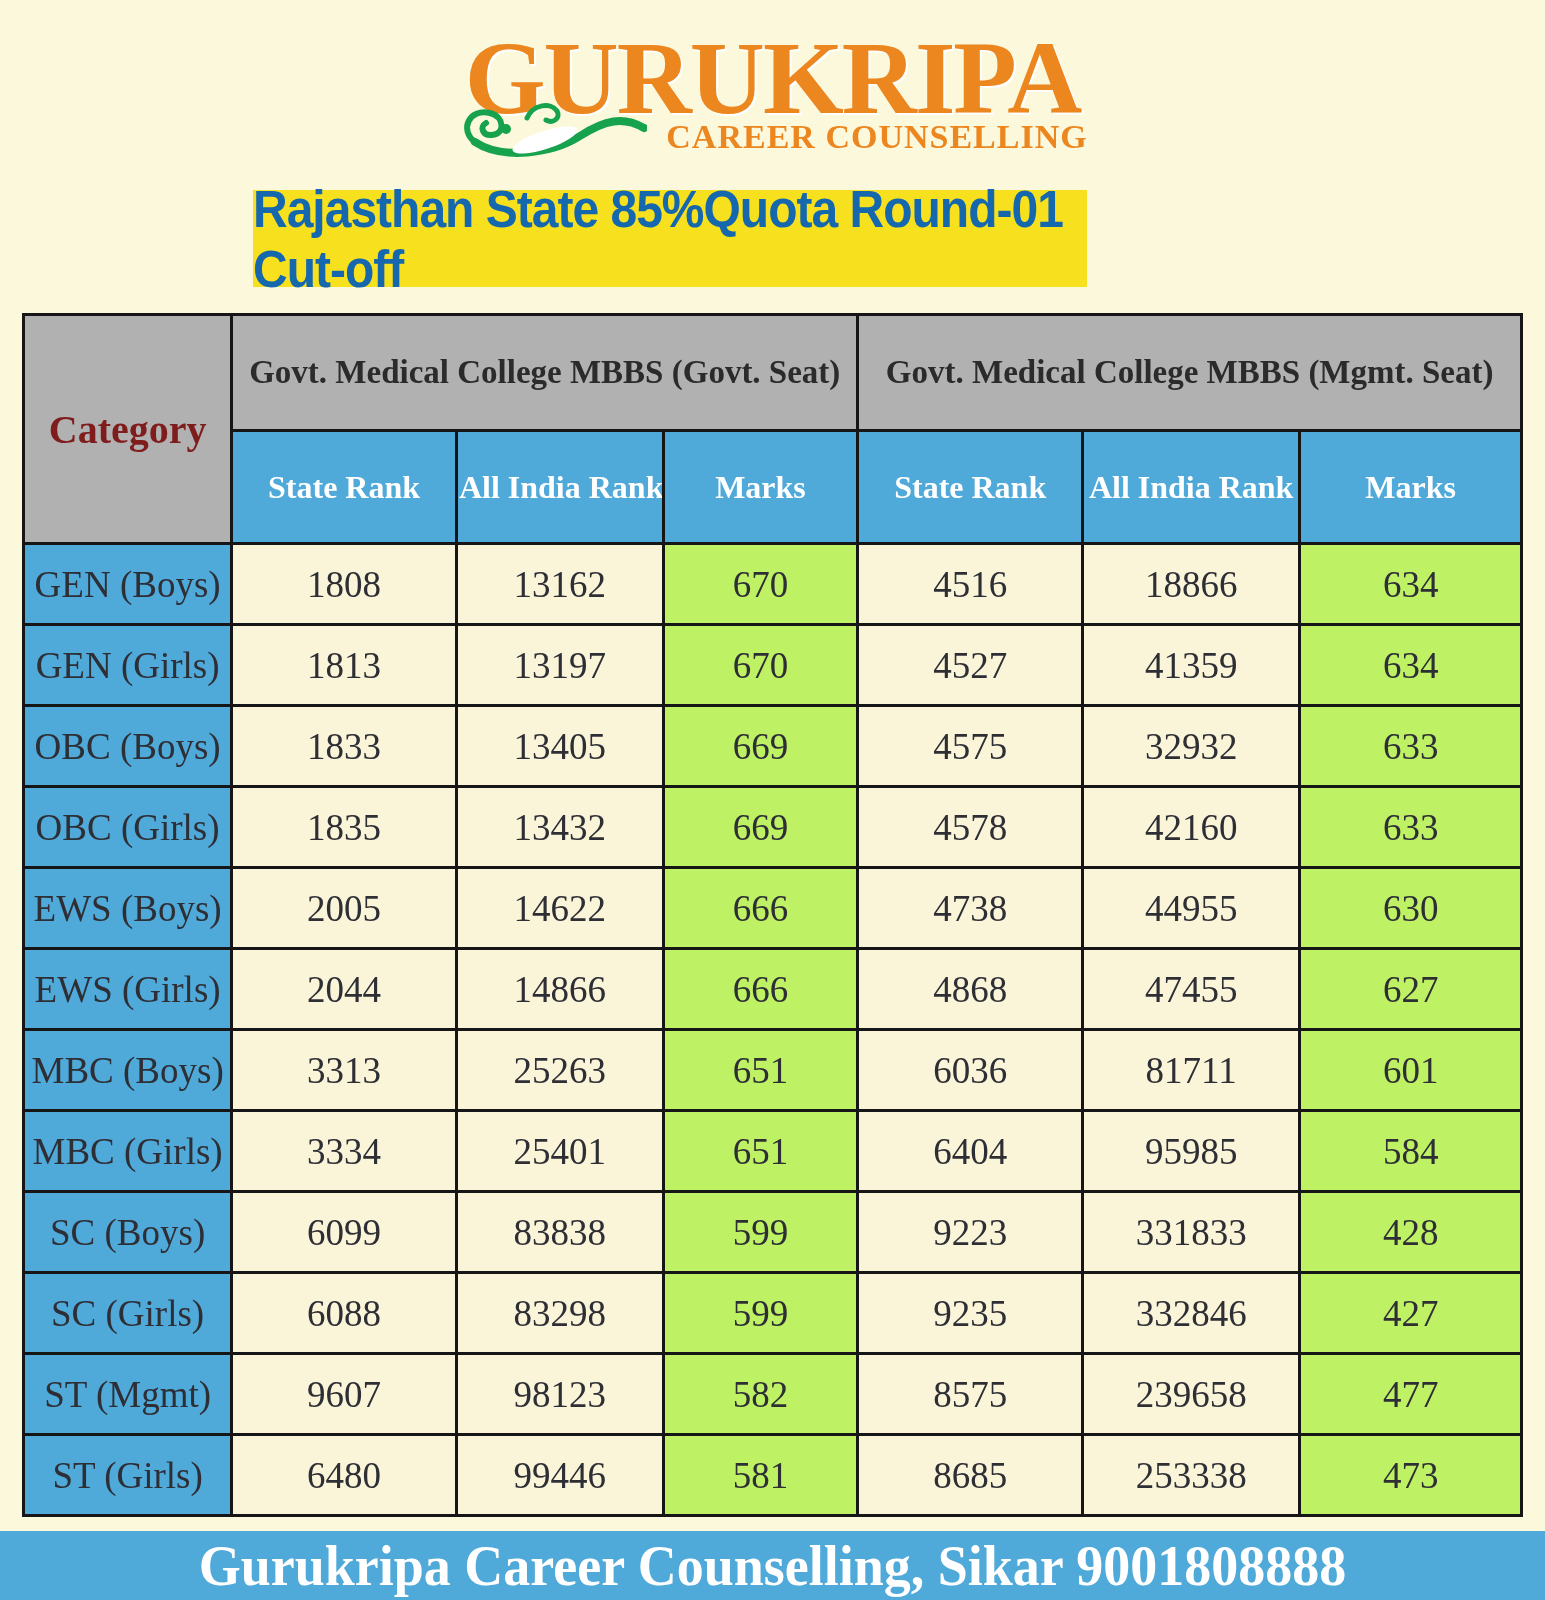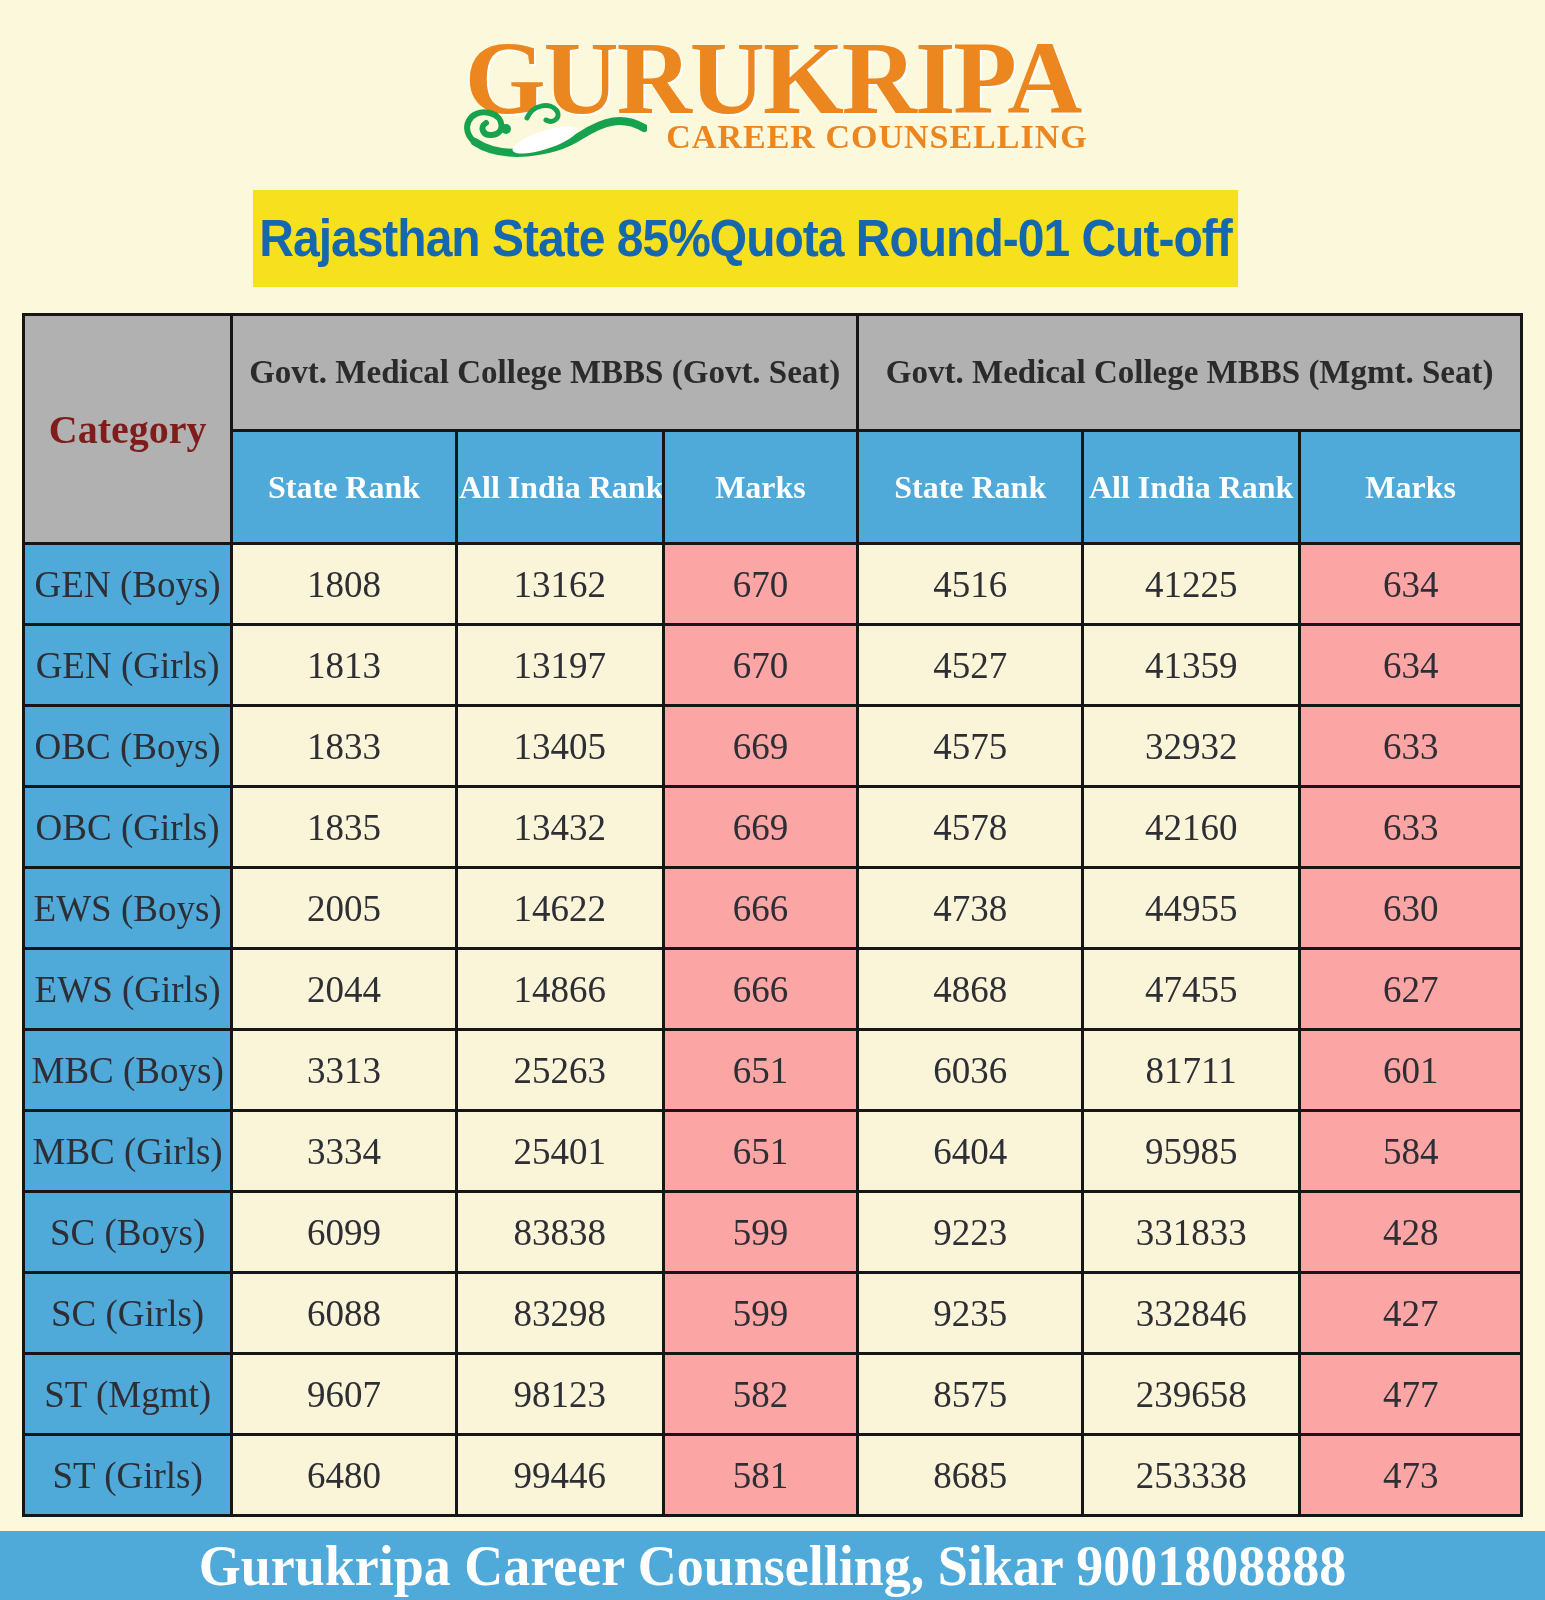--- a/index.html
+++ b/index.html
@@ -24,21 +24,21 @@
     margin-top: -34px; gap: 19px; position: relative;
   }
   .tagline {
     font-family: "Liberation Serif", serif;
     font-size: 34px; font-weight: bold; color: #EC861F;
     letter-spacing: 1px; padding-bottom: 6px;
   }
 
   
   .banner {
-    position: absolute; top: 190px; left: 253px; width: 985px; height: 97px;
+    position: absolute; top: 190px; left: 253px; width: 834px; height: 97px;
     background: #F7E01E;
     display: flex; align-items: center; justify-content: center;
   }
   .banner-title {
     font-family: "Liberation Sans", sans-serif;
     font-size: 48px; font-weight: bold; color: #1568AE;
     letter-spacing: -1px; transform: scaleY(1.08);
   }
 
   
@@ -60,21 +60,21 @@
     font-size: 33px; font-weight: bold; height: 111px;
   }
   .sub-head {
     background: #4FA9D9; color: #ffffff;
     font-size: 32px; font-weight: bold; height: 108px;
   }
   table.cutoff tbody tr { height: 81px; }
   table.cutoff tbody td { font-size: 37px; color: #2E2E35; }
   td.cat-cell   { background: #4FA9D9; color: #1D2835; font-size: 33px; }
   td.cream-cell { background: #FAF5D9; }
-  td.blue-cell  { background: #fca5a5; }
+  td.blue-cell  { background: #bef264; }
 
   
   .footer {
     position: absolute; left: 0; bottom: 0; width: 100%; height: 69px;
     background: #4FA9D9;
     display: flex; align-items: center; justify-content: center;
   }
   .footer-text {
     font-family: "Liberation Serif", serif;
     font-size: 54px; font-weight: bold; color: #ffffff;
@@ -132,21 +132,21 @@
       <th class="sub-head">Marks</th>
     </tr>
   </thead>
   <tbody>
       <tr>
         <td class="cat-cell">GEN (Boys)</td>
         <td class="cream-cell">1808</td>
         <td class="cream-cell">13162</td>
         <td class="blue-cell">670</td>
         <td class="cream-cell">4516</td>
-        <td class="cream-cell">41225</td>
+        <td class="cream-cell">18866</td>
         <td class="blue-cell">634</td>
       </tr>
       <tr>
         <td class="cat-cell">GEN (Girls)</td>
         <td class="cream-cell">1813</td>
         <td class="cream-cell">13197</td>
         <td class="blue-cell">670</td>
         <td class="cream-cell">4527</td>
         <td class="cream-cell">41359</td>
         <td class="blue-cell">634</td>

